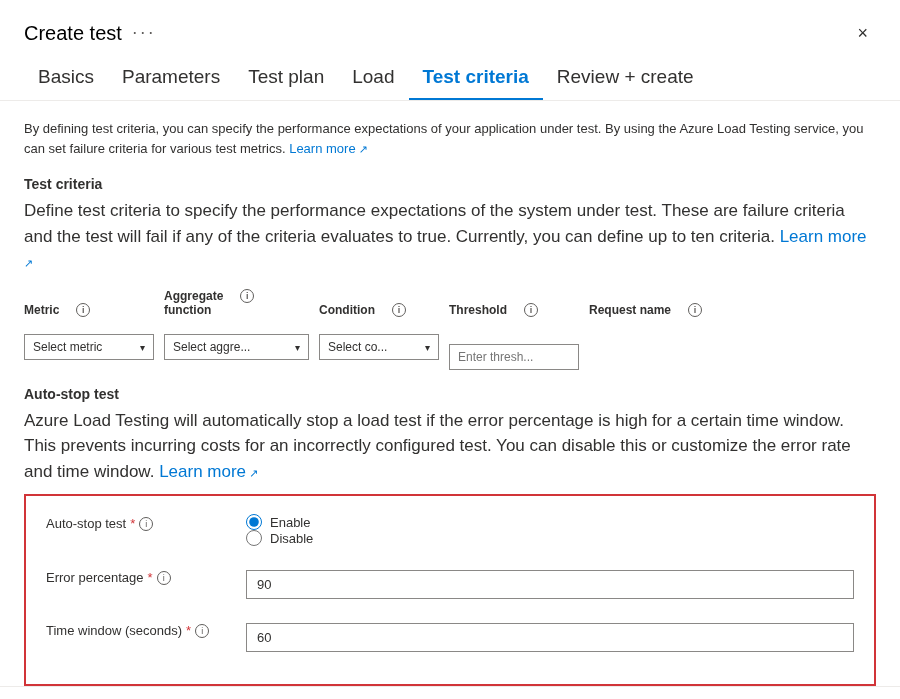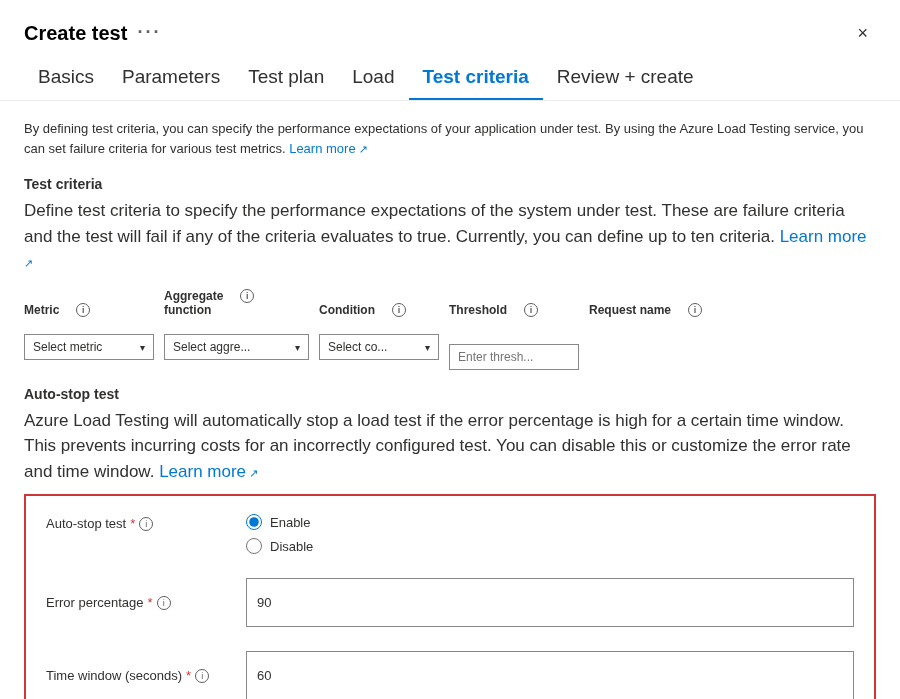--- a/index.html
+++ b/index.html
@@ -23,21 +23,21 @@
     }
     .dialog-header {
       display: flex;
       align-items: center;
       justify-content: space-between;
       padding: 20px 24px 10px 24px;
       border-bottom: none;
     }
     .dialog-title {
       font-size: 20px;
-      font-weight: 700;
+      font-weight: 400;
       color: #000;
       display: flex;
       align-items: flex-start;
       gap: 10px;
     }
     .dialog-title-dots {
       font-size: 18px;
       color: #605e5c;
       letter-spacing: 2px;
     }
@@ -217,55 +217,54 @@
       align-items: center;
       justify-content: center;
       font-size: 9px;
       color: #605e5c;
       cursor: help;
     }
     .autostop-controls {
       flex: 1;
       display: flex;
       flex-direction: column;
-      gap: 8px;
       justify-content: flex-end;
     }
     .radio-option {
       display: flex;
       align-items: center;
       gap: 8px;
       cursor: pointer;
       font-size: 13px;
     }
     .radio-option input[type="radio"] {
       accent-color: #0078d4;
       width: 16px;
       height: 16px;
     }
 
     .field-row {
       display: flex;
-      align-items: center;
+      align-items: flex-start;
       margin-bottom: 14px;
       margin-top: 24px;
     }
     .field-label {
       width: 200px;
       font-size: 13px;
       font-weight: 500;
       color: #323130;
       display: flex;
       align-items: center;
       gap: 4px;
     }
     .field-input {
       flex: 1;
       border: 1px solid #8a8886;
-      padding: 16px 10px;
+      padding: 6px 10px;
       font-size: 13px;
       color: #323130;
       background: #fff;
       outline: none;
     }
 
     
     .footer {
       padding: 16px 16px;
       display: flex;

